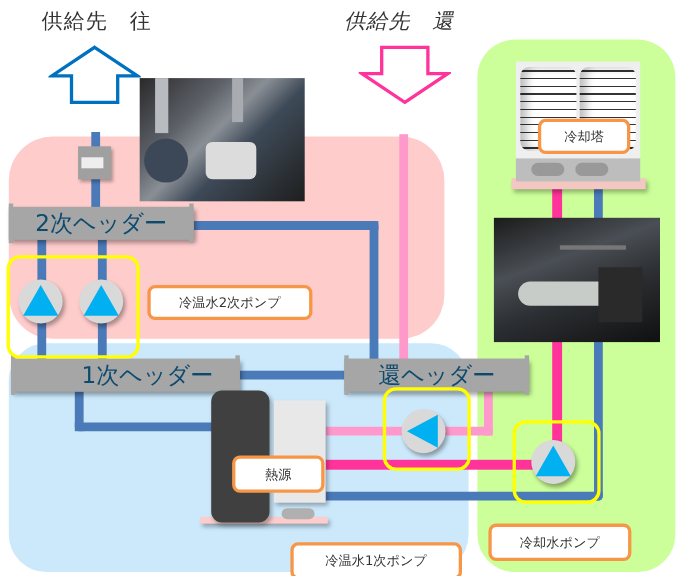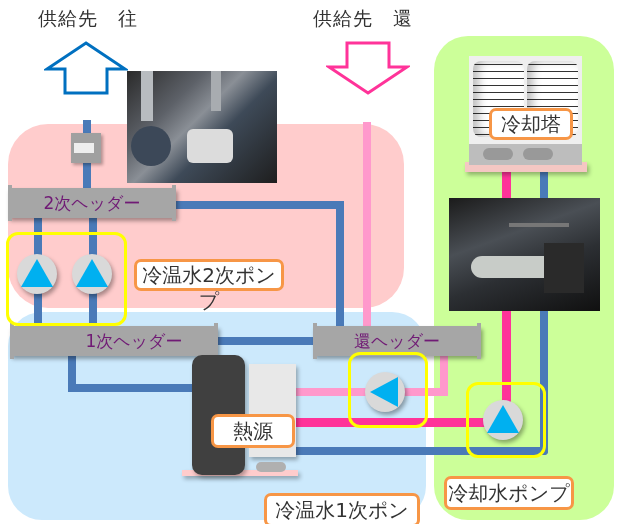--- a/index.html
+++ b/index.html
@@ -6,39 +6,39 @@
   body { width:620px; height:524px; position:relative; overflow:hidden; font-family:"DejaVu Sans", sans-serif; }
   .abs { position:absolute; }
   .zone-pink { left:8px; top:124px; width:396px; height:184px; background:#ffcccc; border-radius:40px 40px 40px 40px; }
   .zone-blue { left:8px; top:312px; width:418px; height:208px; background:#cce9fc; border-radius:34px; }
   .zone-green { left:434px; top:36px; width:180px; height:484px; background:#ccff99; border-radius:34px; }
   .title { font-size:19px; color:#333; letter-spacing:1px; white-space:pre; }
   .pipe { position:absolute; }
   .p-blue { background:#4a7ab8; }
   .p-pink { background:#ff99cc; }
   .p-mag { background:#ff3399; }
-  .header-bar { position:absolute; background:#a6a6a6; color:#701a75; font-size:17px; text-align:center; line-height:30px; box-shadow:2px 3px 4px rgba(0,0,0,0.35); }
+  .header-bar { position:absolute; background:#a6a6a6; color:#0c4a6e; font-size:21px; text-align:center; line-height:30px; box-shadow:2px 3px 4px rgba(0,0,0,0.35); }
   .header-bar::before, .header-bar::after { content:""; position:absolute; top:-3px; width:4px; height:36px; background:#a6a6a6; }
   .header-bar::before { left:0; }
   .header-bar::after { right:0; }
   .pump { position:absolute; width:40px; height:40px; border-radius:50%; background:#d9d9d9; box-shadow:2px 3px 4px rgba(0,0,0,0.35); }
   .pump svg { position:absolute; left:0; top:0; }
   .ybox { position:absolute; border:3px solid #ffff00; border-radius:12px; }
-  .label { position:absolute; background:#fff; border:3px solid #f79646; border-radius:7px; font-size:20px; color:#333; text-align:center; }
+  .label { position:absolute; background:#fff; border:3px solid #f79646; border-radius:7px; font-size:12px; color:#333; text-align:center; }
   .photo { position:absolute; overflow:hidden; }
 </style>
 </head>
 <body>
 
 <div class="abs zone-pink"></div>
 <div class="abs zone-blue"></div>
 <div class="abs zone-green"></div>
 
 <div class="abs title" style="left:38px; top:6px;">供給先　往</div>
-<div class="abs title" style="left:313px; top:6px;">供給先　還</div>
+<div class="abs title" style="left:313px; top:6px;font-style:italic;">供給先　還</div>
 
 <svg class="abs" style="left:44px; top:40px;" width="84" height="56">
   <polygon points="42,3 81,29 63,29 63,53 21,53 21,29 3,29" fill="#fff" stroke="#0070c0" stroke-width="3"></polygon>
 </svg>
 
 <svg class="abs" style="left:326px; top:40px;" width="84" height="56">
   <polygon points="42,53 81,27 63,27 63,3 21,3 21,27 3,27" fill="#fff" stroke="#ff3399" stroke-width="3"></polygon>
 </svg>
 
 <div class="pipe p-blue" style="left:83px; top:120px; width:8px; height:70px;"></div>

